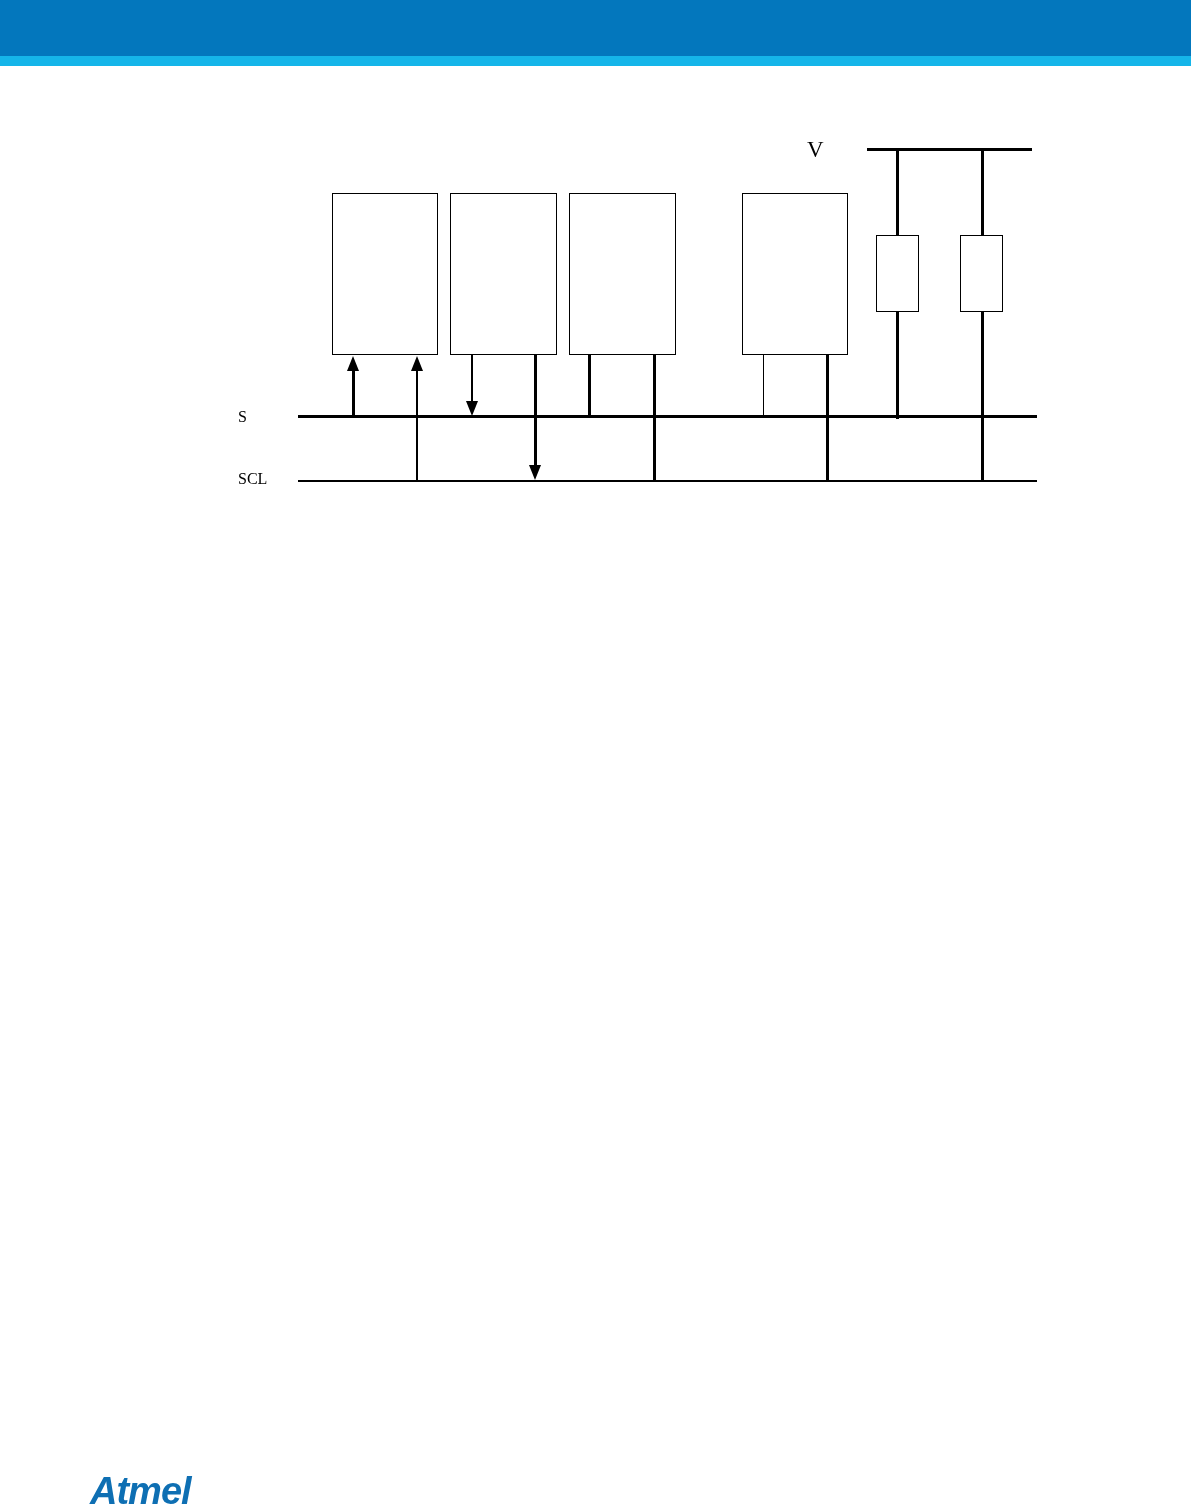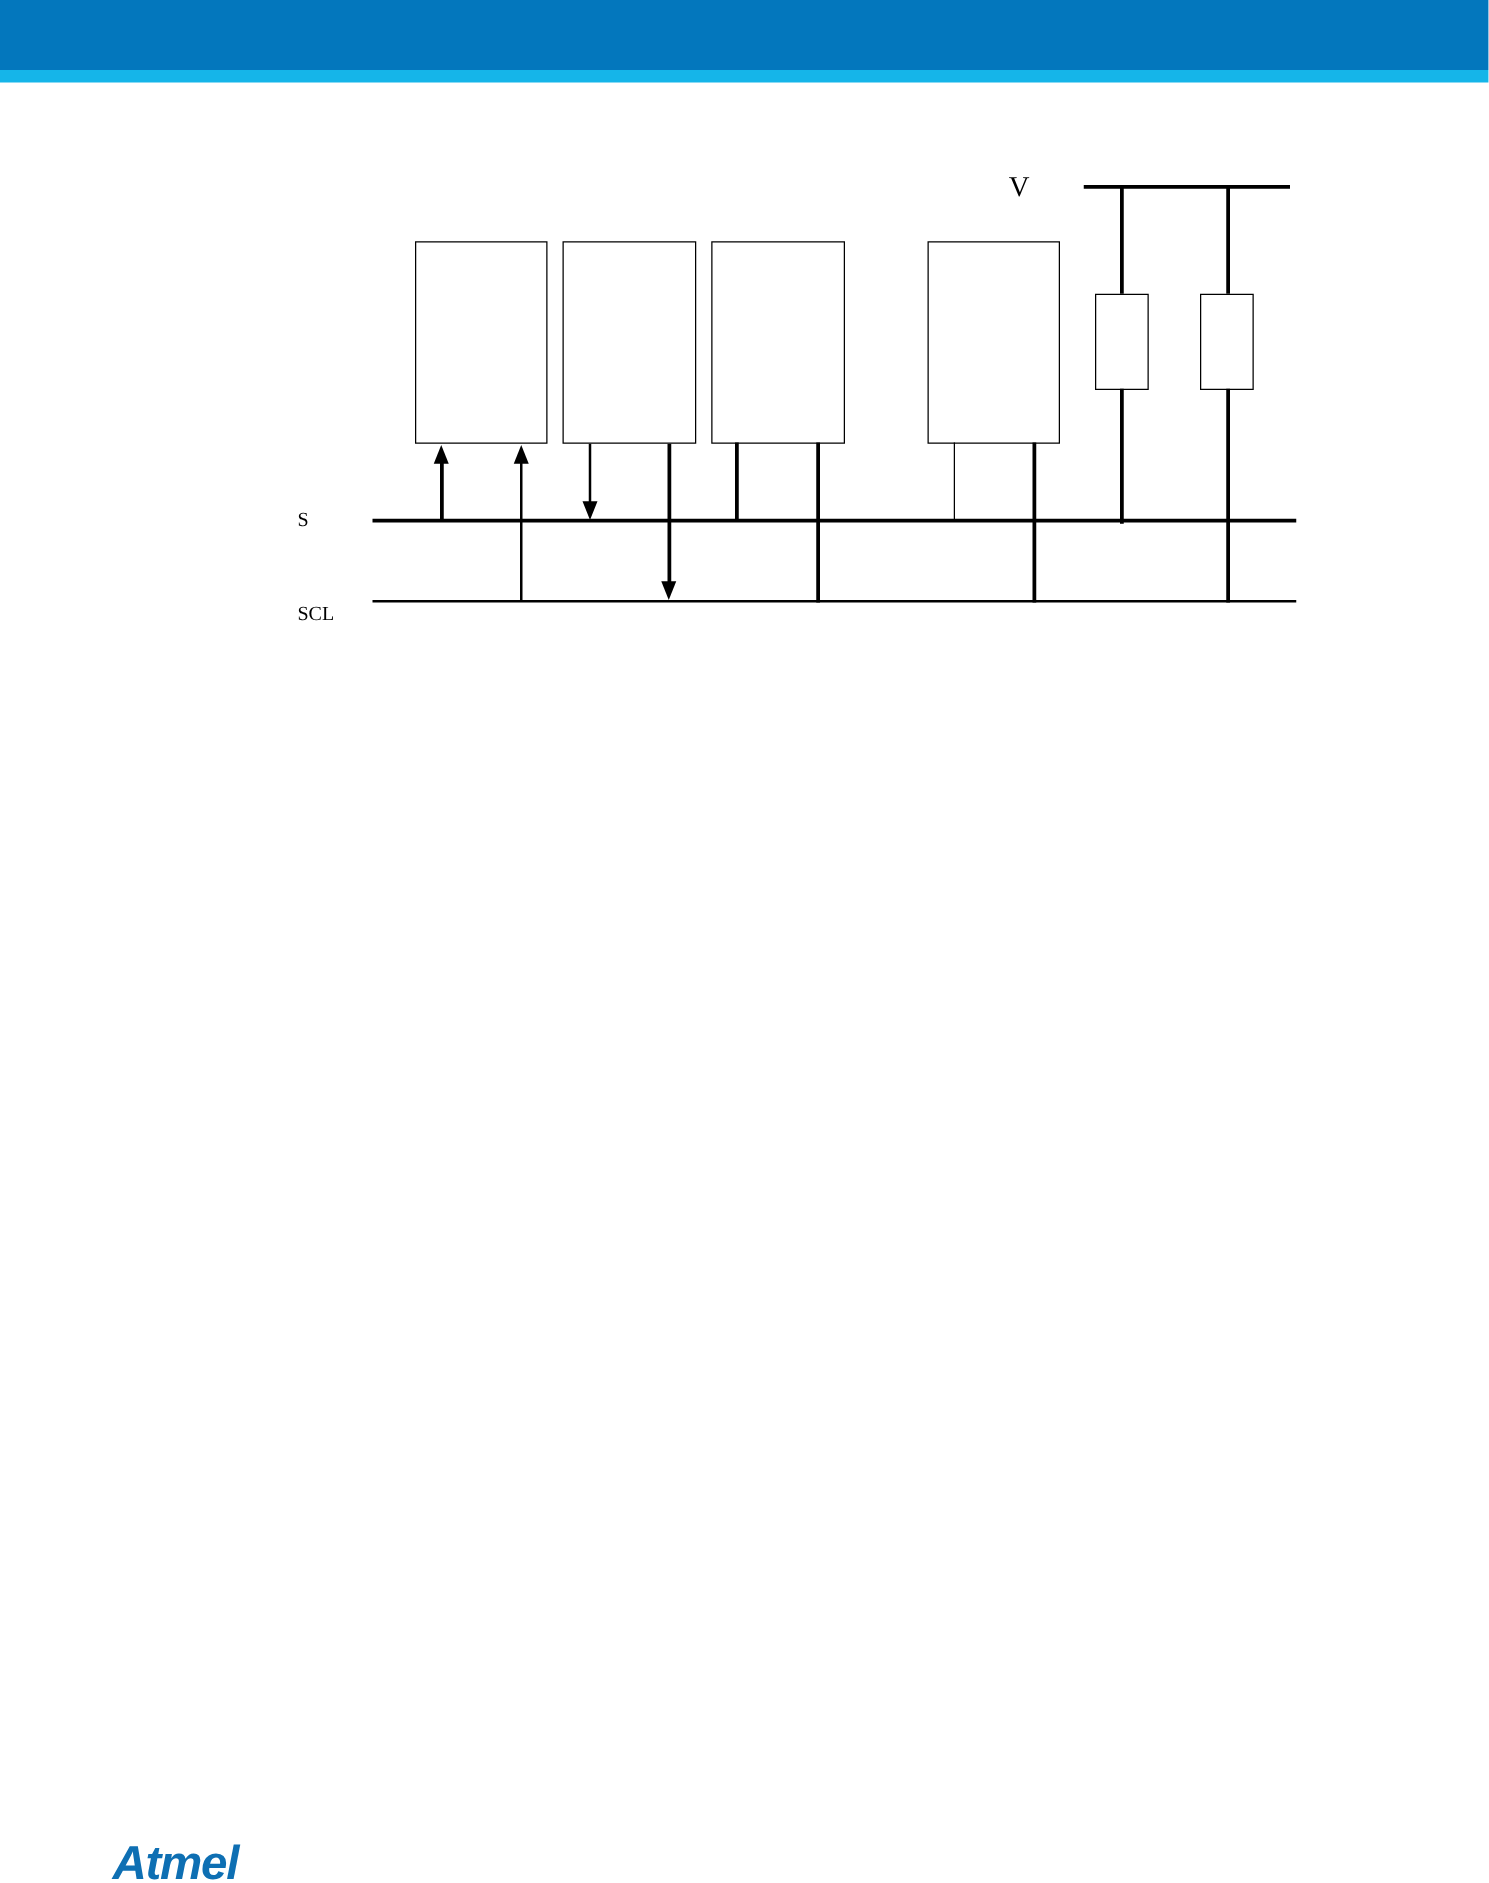--- a/index.html
+++ b/index.html
@@ -108,20 +108,20 @@
 
     <div class="vline" style="left:588px; top:354px; width:3px; height:63px;"></div>
     <div class="vline" style="left:652.5px; top:354px; width:3px; height:128px;"></div>
 
     <div class="vline" style="left:762.5px; top:354px; width:1.5px; height:63px;"></div>
     <div class="vline" style="left:825.5px; top:354px; width:3px; height:128px;"></div>
 
     <div class="lbl" style="left:238px; top:409px; font-size:16px;">S</div>
     <div class="hline" style="left:298px; top:415px; width:739px; height:3px;"></div>
 
-    <div class="lbl" style="left:238px; top:484px; font-size:16px;">SCL</div>
+    <div class="lbl" style="left:238px; top:471px; font-size:16px;">SCL</div>
     <div class="hline" style="left:298px; top:480px; width:739px; height:1.5px;"></div>
 
   </div>
 
   <div class="logo">Atmel</div>
 
 </div>
 
 </body></html>

